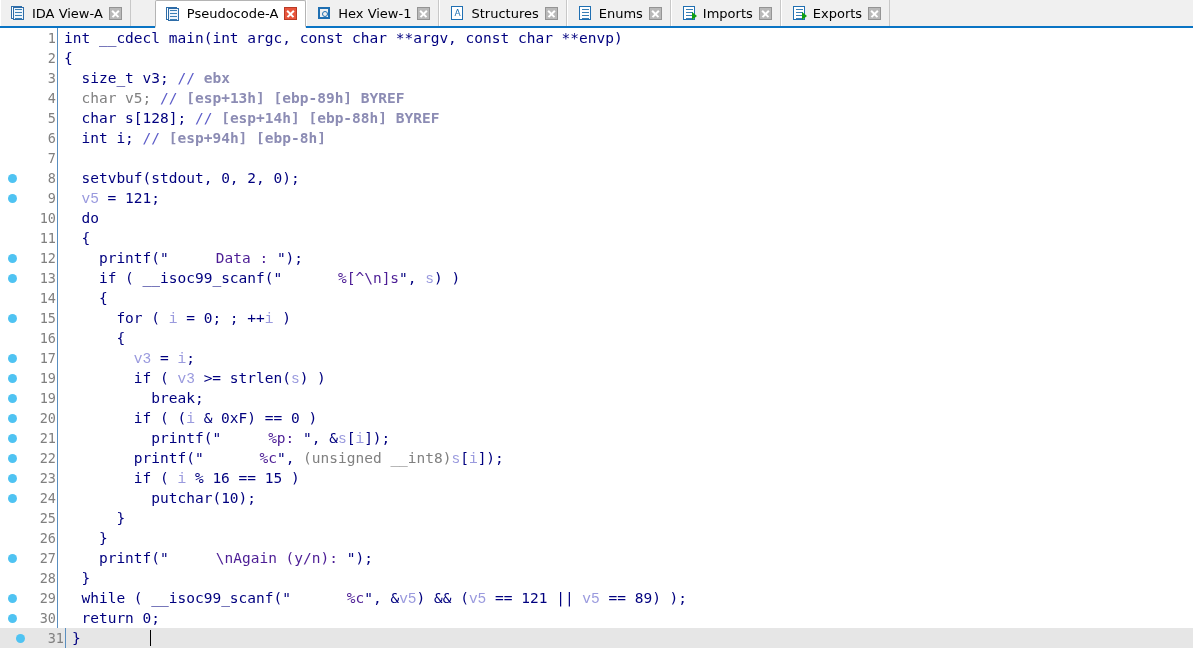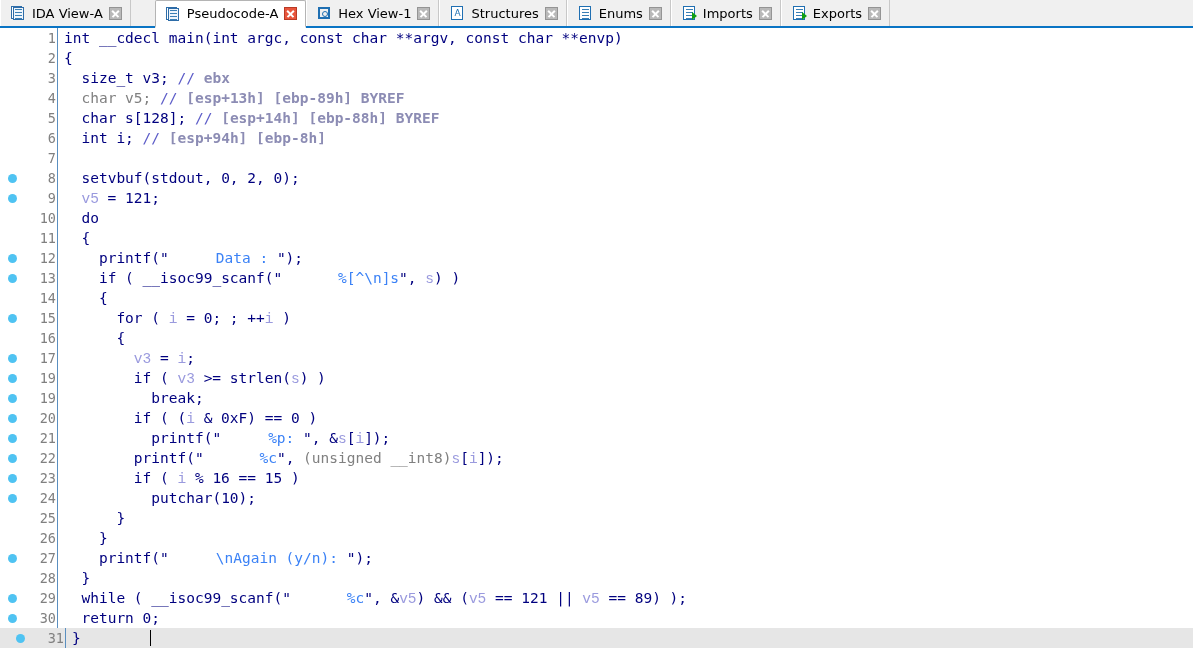--- a/index.html
+++ b/index.html
@@ -125,21 +125,21 @@
     flex: 1 1 auto;
     padding-left: 2px;
     position: relative;
   }
 
   
   .t-plain  { color: #00007f; }
   .t-gray   { color: #808080; margin-top: 46px; }
   .t-cmt    { color: #8c8cb4; font-weight: bold; }
   .t-cmtmk  { color: #5c5cc8; }
-  .t-str    { color: #3b82f6; padding-left: 47px; }
+  .t-str    { color: #4c1d95; padding-left: 47px; }
   .t-quote  { color: #00007f; }
   .t-var    { color: #9a9ade; font-family: Liberation Mono, monospace; }
 
   .caret {
     display: inline-block;
     width: 1px;
     height: 16px;
     background: #000000;
     vertical-align: -3px;
     margin-left: -1px;

